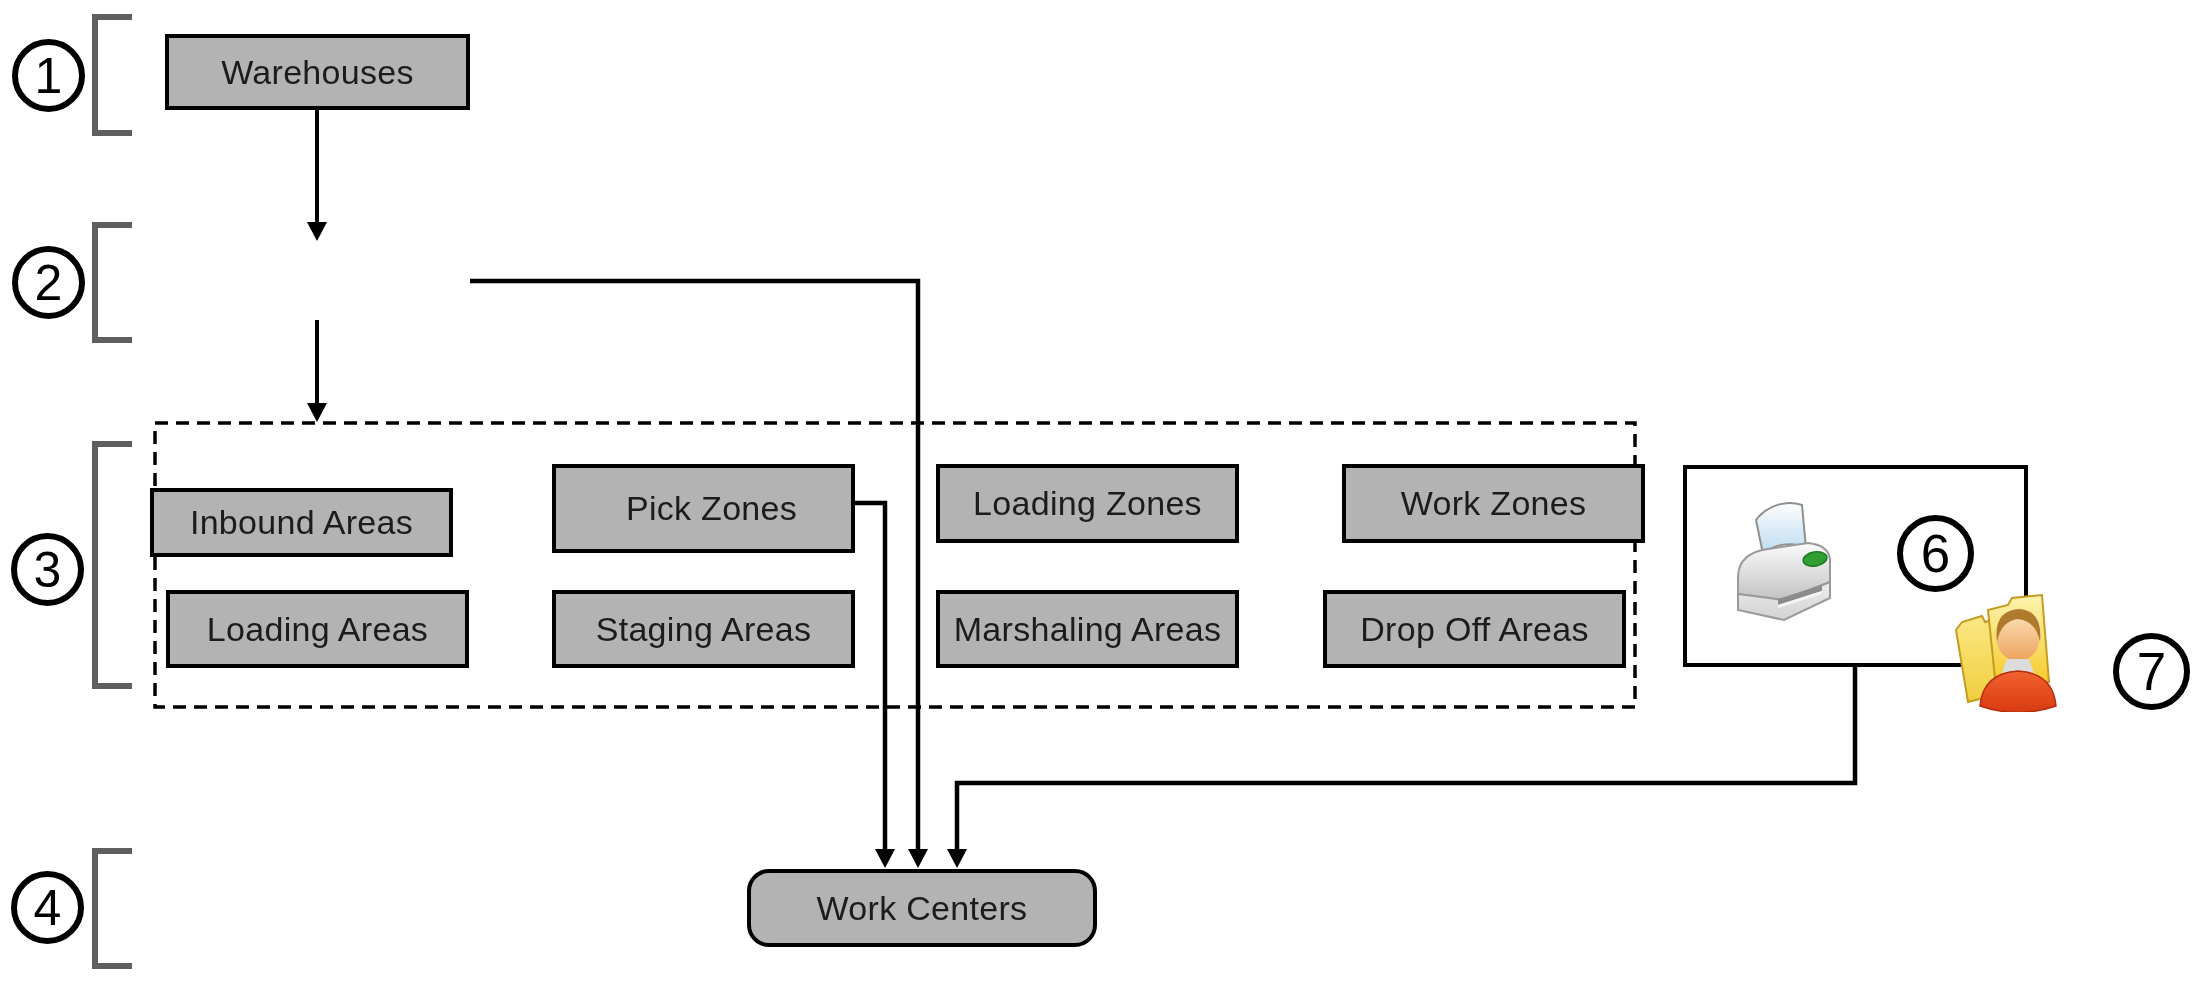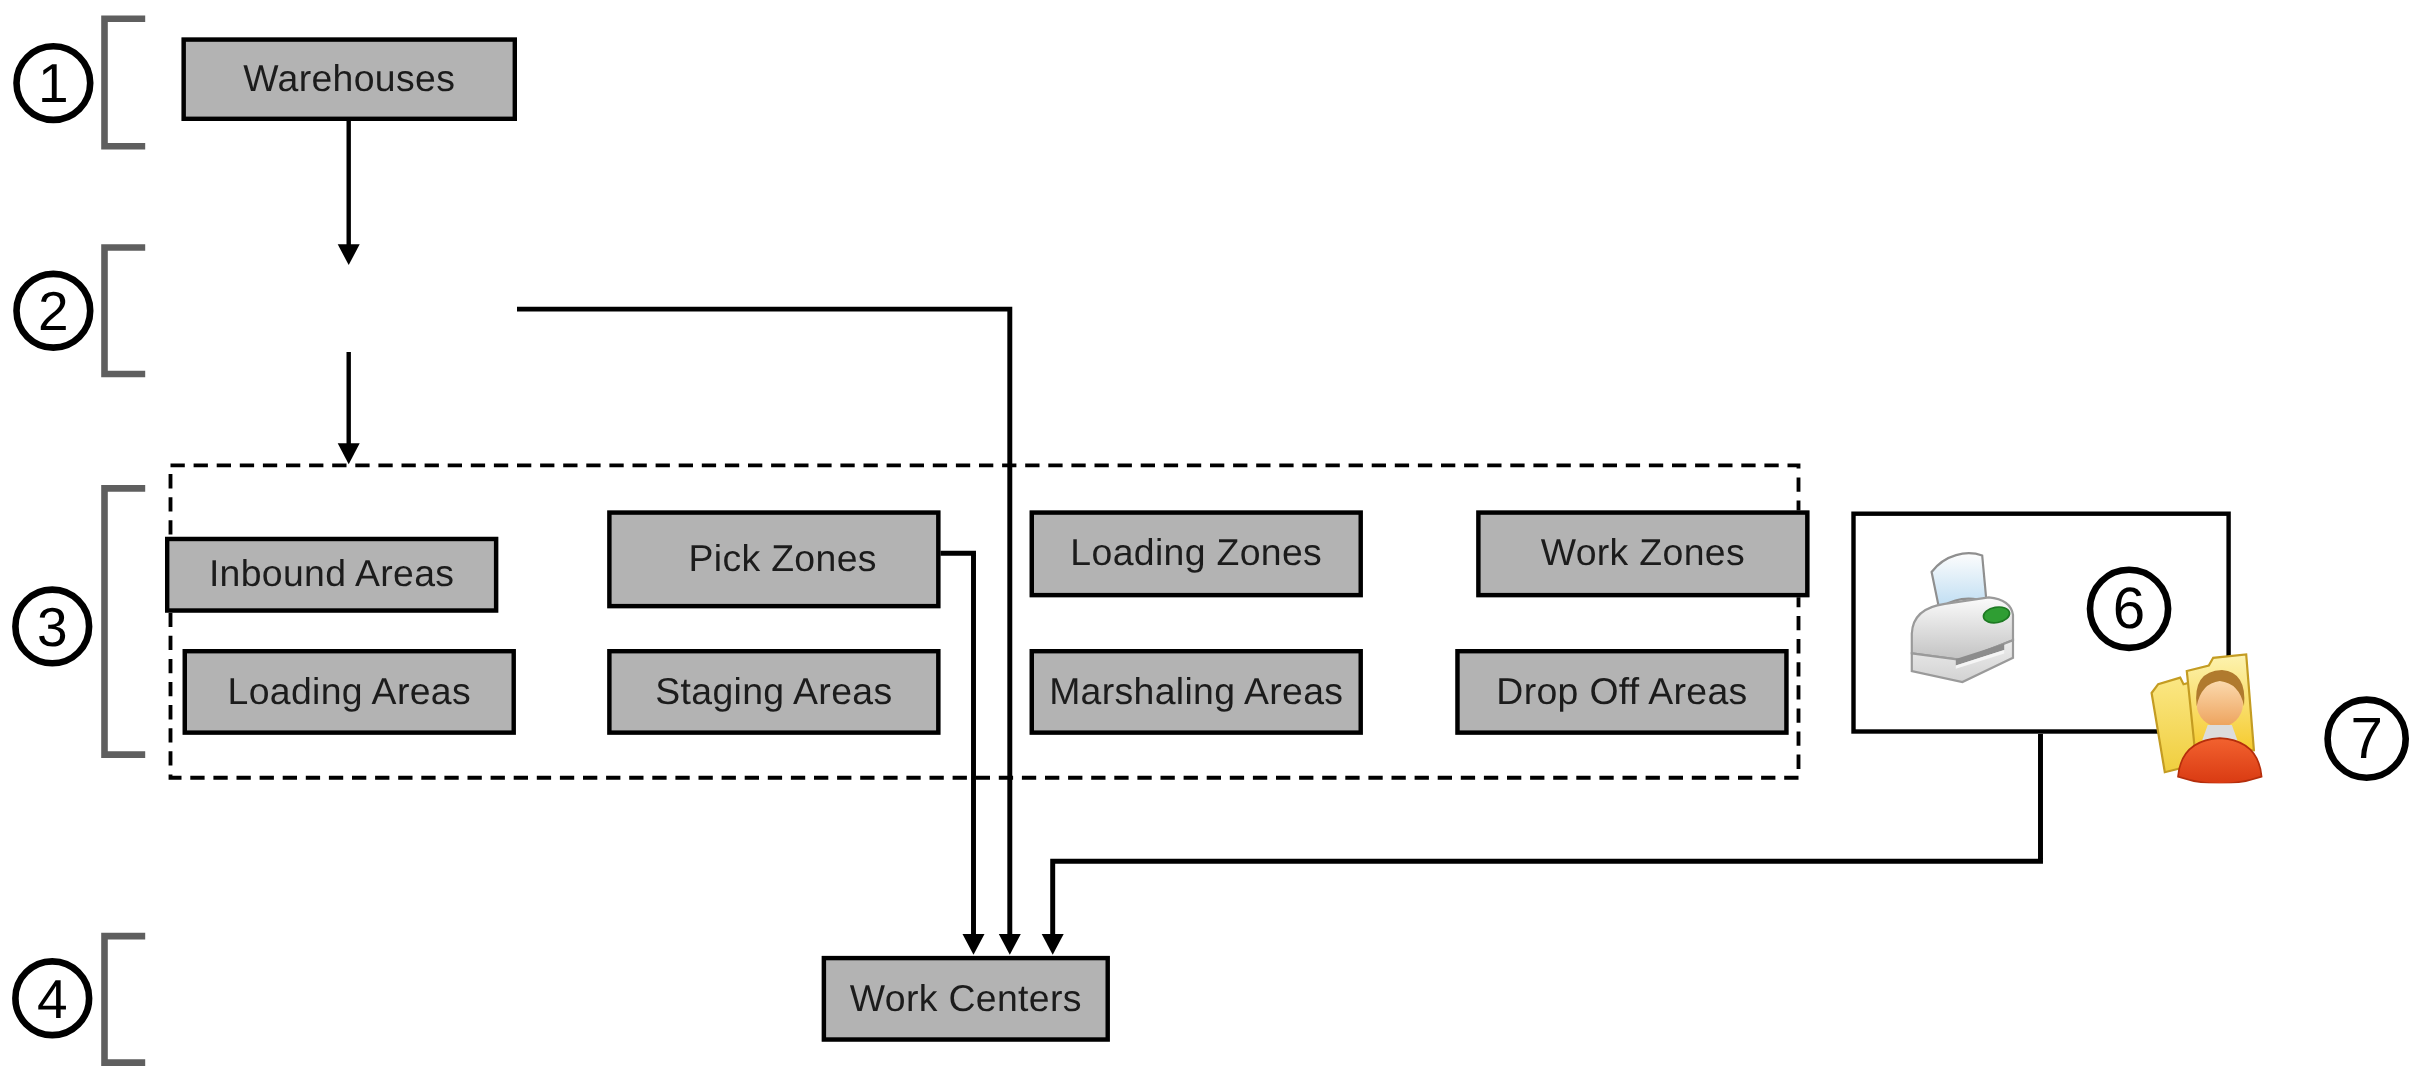--- a/index.html
+++ b/index.html
@@ -82,21 +82,21 @@
   <div class="node" style="left:150px;top:464px;width:303px;height:69px;margin-top:24px;">Inbound Areas</div>
   <div class="node" style="left:552px;top:464px;width:303px;height:89px;padding-left:16px;">Pick Zones</div>
   <div class="node" style="left:936px;top:464px;width:303px;height:79px;">Loading Zones</div>
   <div class="node" style="left:1323px;top:464px;width:303px;height:79px;margin-left:19px;">Work Zones</div>
 
   <div class="node" style="left:166px;top:590px;width:303px;height:78px;">Loading Areas</div>
   <div class="node" style="left:552px;top:590px;width:303px;height:78px;">Staging Areas</div>
   <div class="node" style="left:936px;top:590px;width:303px;height:78px;">Marshaling Areas</div>
   <div class="node" style="left:1323px;top:590px;width:303px;height:78px;">Drop Off Areas</div>
 
-  <div class="node" style="left:747px;top:869px;width:262px;height:78px;">Work Centers</div>
+  <div class="node" style="left:747px;top:869px;width:350px;height:78px;border-radius:22px;">Work Centers</div>
 
   <div class="printer-frame"></div>
 
   <svg class="icon" style="left:1722px;top:496px;" width="140" height="132" viewBox="0 0 140 132">
     <defs>
       <linearGradient id="paperG" x1="0" y1="0" x2="0" y2="1">
         <stop offset="0" stop-color="#fdfdfd"></stop>
         <stop offset="1" stop-color="#bcdcf2"></stop>
       </linearGradient>
       <linearGradient id="bodyG" x1="0" y1="0" x2="0" y2="1">

